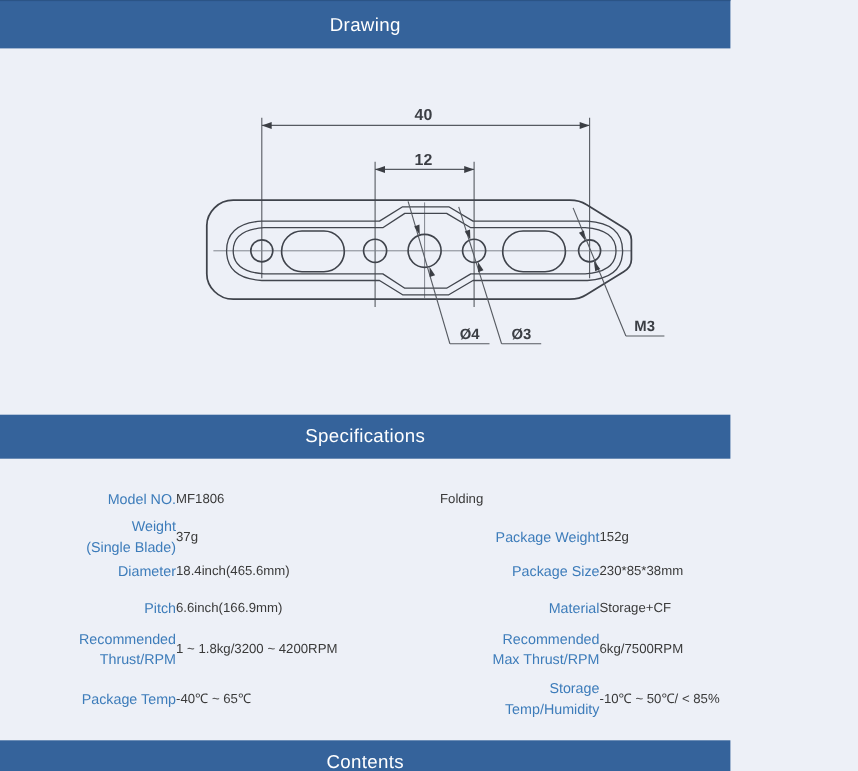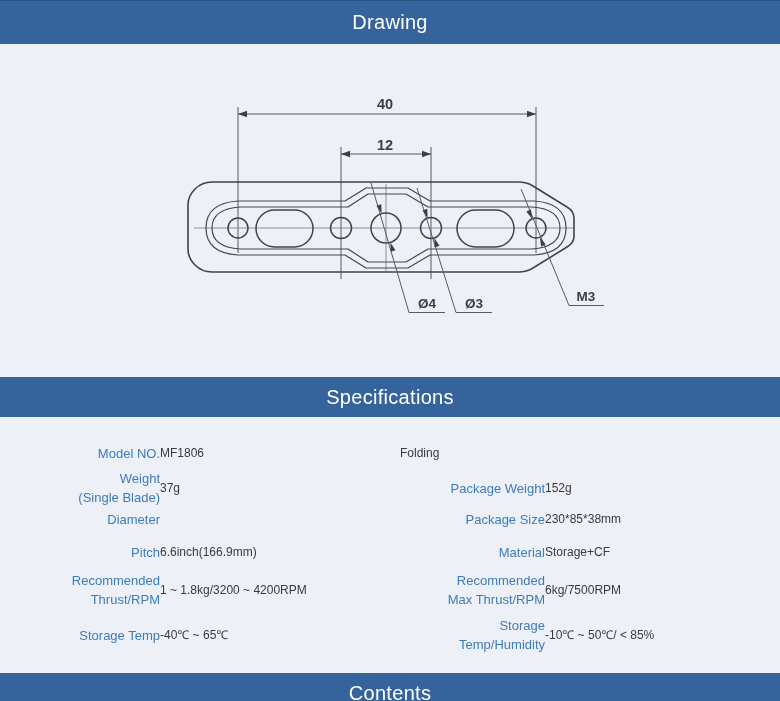--- a/index.html
+++ b/index.html
@@ -2,23 +2,23 @@
 <html><head>
 <meta charset="utf-8">
 <style>
   html,body{margin:0;padding:0}
   body{
     width:780px;height:701px;position:relative;overflow:hidden;
     background:#edf0f7;
     font-family:"Liberation Sans", sans-serif;
   }
   .bar{
-    position:absolute;left:0;width:780px;background:#35639b;
+    position:absolute;left:0;width:664px;background:#35639b;
     color:#fff;display:flex;align-items:center;justify-content:center;
-    font-size:20px;letter-spacing:.3px;
+    font-size:17px;letter-spacing:.3px;
   }
   .bar-drawing{top:0;height:43px;border-top:1px solid #2b5486}
   .bar-specs{top:377px;height:40px}
   .bar-contents{top:673px;height:40px}
   .drawing-area{position:absolute;top:43px;left:0;width:648px;height:334px}
   svg text{font-family:"Liberation Sans", sans-serif}
   .dim-text{font-size:14.5px;font-weight:bold;fill:#3b3e44}
   .callout-text{font-size:13.5px;font-weight:bold;fill:#3b3e44}
   .specs-col{position:absolute;width:345px}
   .specs-col.left{top:437px;left:35px}
@@ -138,32 +138,33 @@
     <div class="spec-label">Model NO.</div>
     <div class="spec-value">MF1806</div>
   </div>
   <div class="spec-row r2">
     <div class="spec-label">Weight
 (Single Blade)</div>
     <div class="spec-value">37g</div>
   </div>
   <div class="spec-row r3">
     <div class="spec-label">Diameter</div>
+    <div class="spec-value">18.4inch(465.6mm)</div>
   </div>
   <div class="spec-row r4">
     <div class="spec-label">Pitch</div>
     <div class="spec-value">6.6inch(166.9mm)</div>
   </div>
   <div class="spec-row r5">
     <div class="spec-label">Recommended
 Thrust/RPM</div>
     <div class="spec-value">1 ~ 1.8kg/3200 ~ 4200RPM</div>
   </div>
   <div class="spec-row r6">
-    <div class="spec-label">Storage Temp</div>
+    <div class="spec-label">Package Temp</div>
     <div class="spec-value">-40℃ ~ 65℃</div>
   </div>
 </div>
 
 <div class="specs-col right">
   <div class="spec-row r1">
     <div class="spec-value">Folding</div>
   </div>
   <div class="spec-row r2">
     <div class="spec-label">Package Weight</div>

